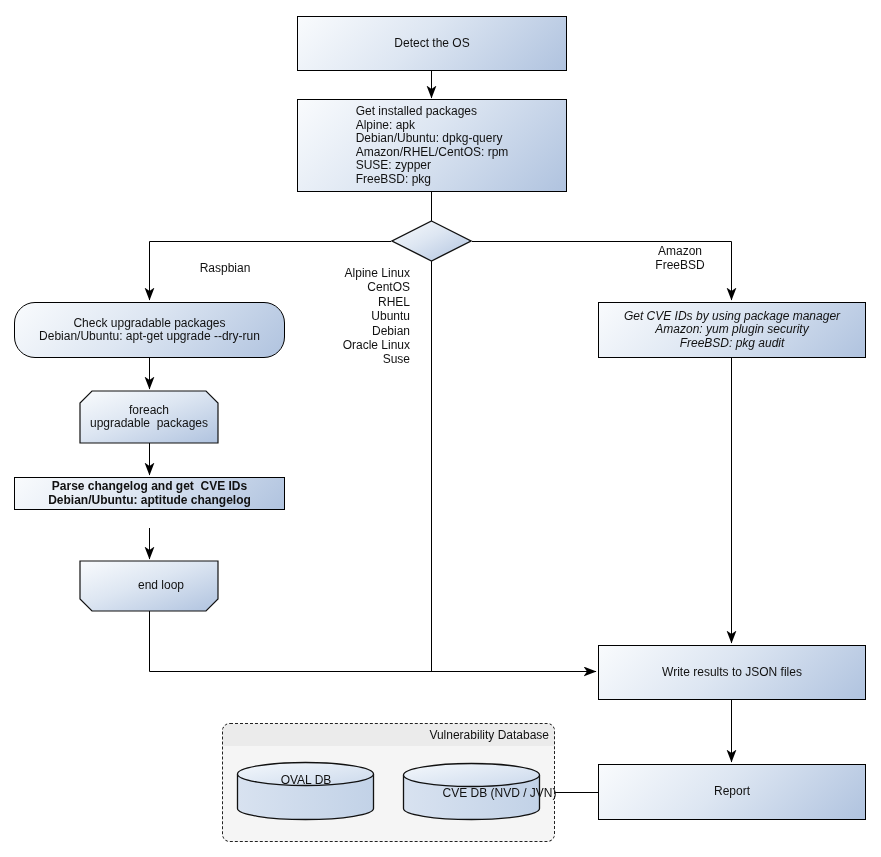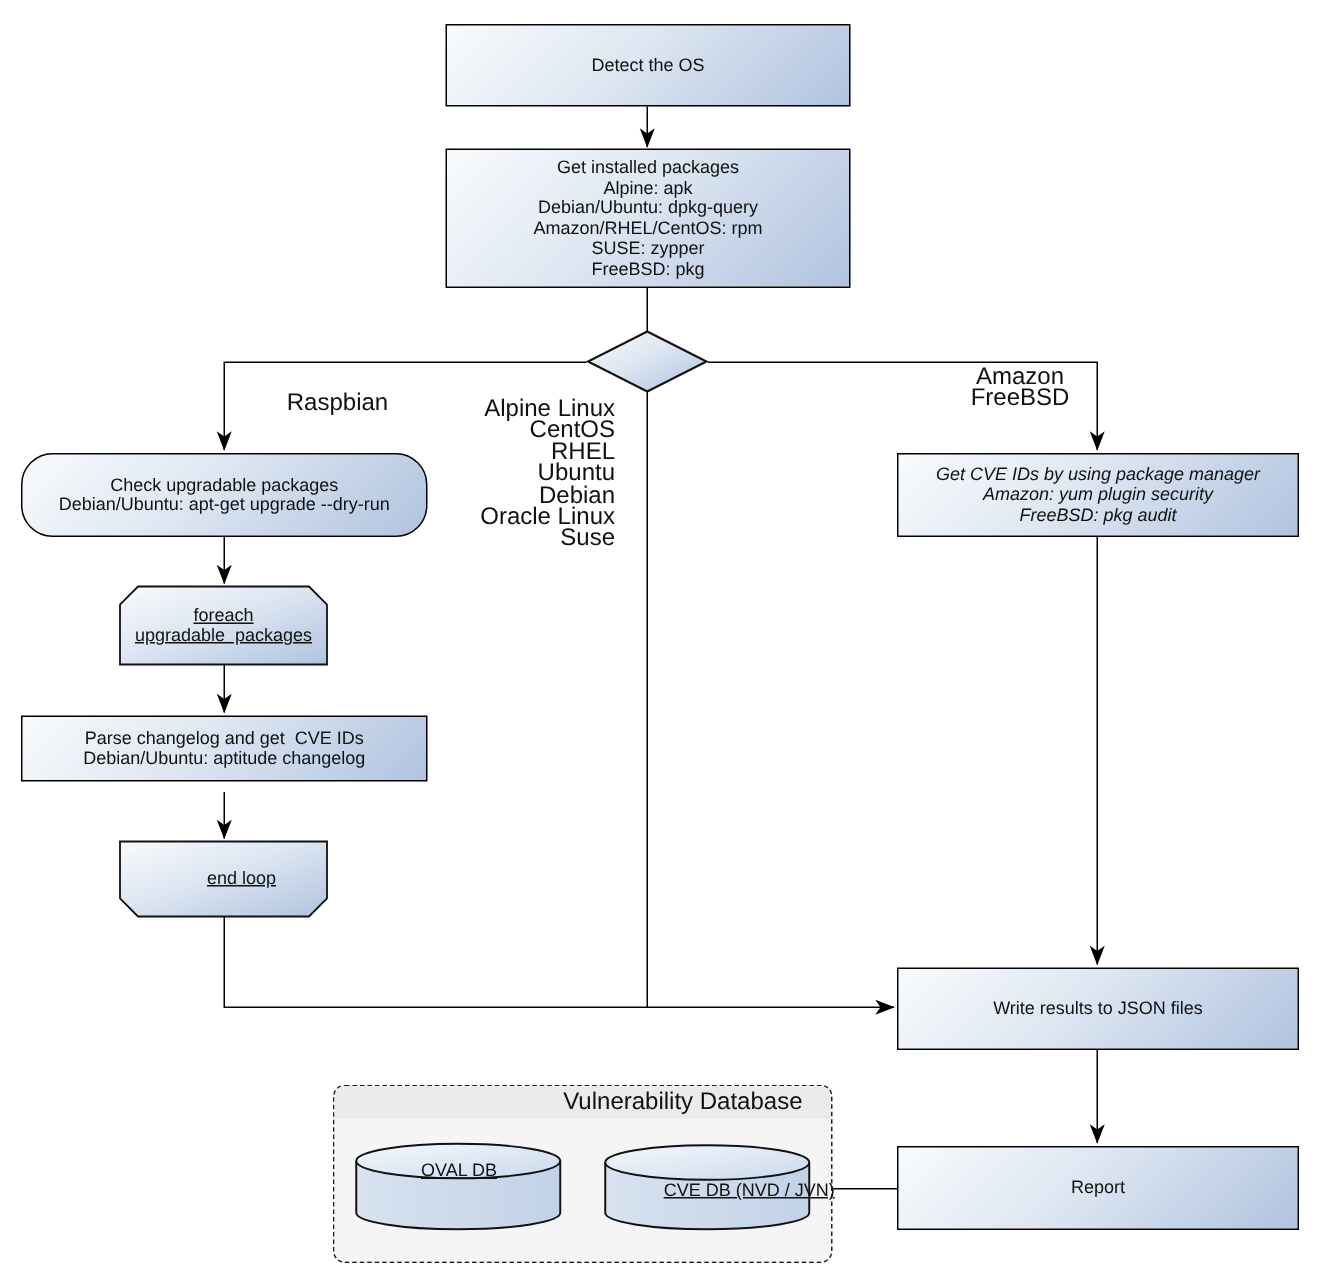--- a/index.html
+++ b/index.html
@@ -22,38 +22,38 @@
     border:1px solid var(--color-node-border);
     background:linear-gradient(135deg,#f9fbfd 0%,#dde6f2 45%,#b0c3df 100%);
     display:flex;align-items:center;justify-content:center;
     font-size:12px;line-height:13.5px;text-align:center;
   }
   .node span{white-space:pre-wrap;}
   .shape-label{
     position:absolute;z-index:2;display:flex;align-items:center;justify-content:center;
     font-size:12px;line-height:13.5px;text-align:center;
   }
-  .shape-label span{white-space:pre-wrap;text-decoration:underline;}
-  .align-right span{text-align:center;}
+  .shape-label span{white-space:pre-wrap;}
+  .align-right span{text-align:left;}
   .edge-label{
-    position:absolute;z-index:2;font-size:16px;line-height:13.5px;
+    position:absolute;z-index:2;font-size:12px;line-height:13.5px;
   }
   .edge-label span{white-space:pre-wrap;display:block;}
   .os-list{line-height:14.4px;text-align:right;}
   .center{text-align:center;}
   .group{
     position:absolute;z-index:0;box-sizing:border-box;
     left:222px;top:723px;width:333px;height:119px;
     background:var(--color-group-fill);
     border:1.5px dashed #222;border-radius:8px;overflow:hidden;
   }
   .group-header{
     height:22px;background:var(--color-group-header-fill);
     display:flex;align-items:center;justify-content:flex-end;
-    font-size:16px;padding-right:19px;
+    font-size:12px;padding-right:5px;
   }
 </style>
 </head>
 <body>
 
 <div class="canvas">
 
   <div class="group">
     <div class="group-header">Vulnerability Database</div>
   </div>
@@ -124,21 +124,21 @@
   <div class="node" style="left:14px;top:302px;width:271px;height:56px;border-radius:21px;">
     <span>Check upgradable packages
 Debian/Ubuntu: apt-get upgrade --dry-run</span>
   </div>
 
   <div class="shape-label" style="left:80px;top:391px;width:138px;height:52px;">
     <span>foreach
 upgradable  packages</span>
   </div>
 
-  <div class="node" style="left:14px;top:477px;width:271px;height:44px;">
+  <div class="node" style="left:14px;top:477px;width:271px;height:33px;font-weight:bold;">
     <span>Parse changelog and get  CVE IDs
 Debian/Ubuntu: aptitude changelog</span>
   </div>
 
   <div class="shape-label" style="left:80px;top:561px;width:162px;height:50px;">
     <span>end loop</span>
   </div>
 
   <div class="node" style="left:598px;top:302px;width:268px;height:56px;font-style:italic;">
     <span>Get CVE IDs by using package manager

